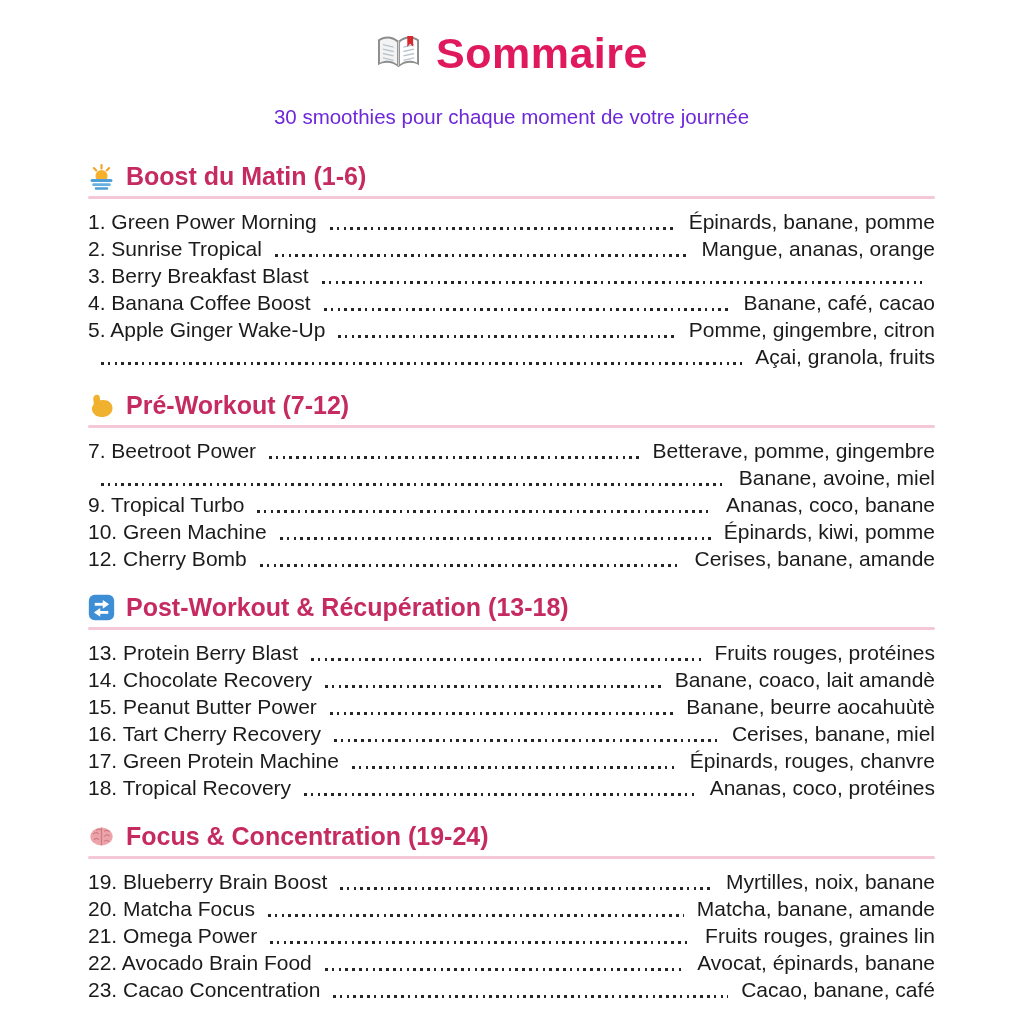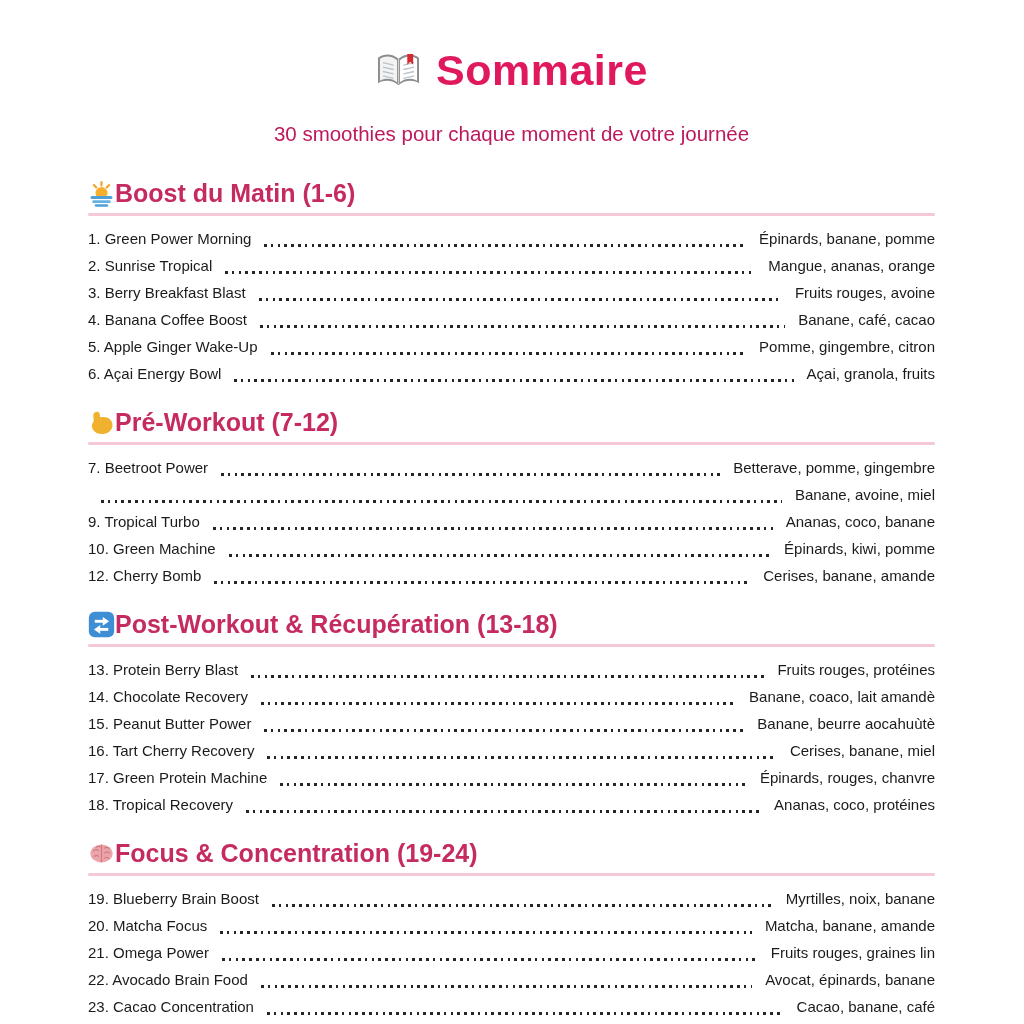--- a/index.html
+++ b/index.html
@@ -1,33 +1,33 @@
 <!DOCTYPE html>
 <html><head>
 <meta charset="utf-8">
 <style>
   html,body { margin:0; padding:0; background:#ffffff; }
   .page {
     width:1024px; height:1024px; box-sizing:border-box;
     padding:24px 89px 0 88px; overflow:hidden; background:#ffffff;
     font-family:"Liberation Sans", sans-serif; color:#1b1b1b;
   }
-  .title-row { display:flex; justify-content:center; align-items:center; gap:14px; margin-top:25px; }
+  .title-row { display:flex; justify-content:center; gap:14px; margin-top:8px; }
   .title-text { font-size:43px; font-weight:800; color:#e0195e; letter-spacing:.5px; line-height:1; }
-  .subtitle { text-align:center; margin-top:30px; font-size:20.5px; font-weight:500; color:#be185d; }
+  .subtitle { text-align:center; margin-top:30px; font-size:20.5px; font-weight:500; color:#6d28d9; }
   .section { margin-top:20px; }
   .section.first { margin-top:32px; }
-  .section-header { display:flex; align-items:center; height:30px; }
+  .section-header { display:flex; align-items:center; gap:11px; height:30px; }
   .section-icon { width:27px; height:27px; flex:0 0 auto; }
   .section-icon svg { width:27px; height:27px; display:block; }
   .title-icon svg { width:47px; height:41px; display:block; }
   .section-title { font-size:25px; font-weight:800; color:#c52a60; line-height:30px; white-space:nowrap; }
   .section-rule { height:3px; background:#f4c8d6; margin-top:5px; border-radius:2px; }
   .toc { margin-top:9px; }
-  .toc-row { display:flex; align-items:center; line-height:27px; font-size:15px; }
+  .toc-row { display:flex; align-items:center; line-height:27px; font-size:21px; }
   .toc-name { white-space:nowrap; font-weight:500; }
   .toc-dots {
     flex:1; height:3px; align-self:flex-end; margin:0 13px 5px 13px;
     background-image:repeating-linear-gradient(90deg,#262626 0 2.6px,transparent 2.6px 6.8px);
   }
   .toc-ing { white-space:nowrap; font-weight:500; text-align:right; }
 </style>
 </head>
 <body>
 
@@ -77,34 +77,32 @@
           <span class="toc-ing">Épinards, banane, pomme</span>
         </div>
       <div class="toc-row">
           <span class="toc-name">2. Sunrise Tropical</span>
           <span class="toc-dots"></span>
           <span class="toc-ing">Mangue, ananas, orange</span>
         </div>
       <div class="toc-row">
           <span class="toc-name">3. Berry Breakfast Blast</span>
           <span class="toc-dots"></span>
-          <span class="toc-ing">Fruits rouges, avoine</span>
         </div>
       <div class="toc-row">
           <span class="toc-name">4. Banana Coffee Boost</span>
           <span class="toc-dots"></span>
           <span class="toc-ing">Banane, café, cacao</span>
         </div>
       <div class="toc-row">
           <span class="toc-name">5. Apple Ginger Wake-Up</span>
           <span class="toc-dots"></span>
           <span class="toc-ing">Pomme, gingembre, citron</span>
         </div>
       <div class="toc-row">
-          <span class="toc-name">6. Açai Energy Bowl</span>
           <span class="toc-dots"></span>
           <span class="toc-ing">Açai, granola, fruits</span>
         </div>
     </div>
   </div>
 
   <div class="section">
     <div class="section-header">
       <span class="section-icon">
         <svg viewBox="0 0 32 32">

